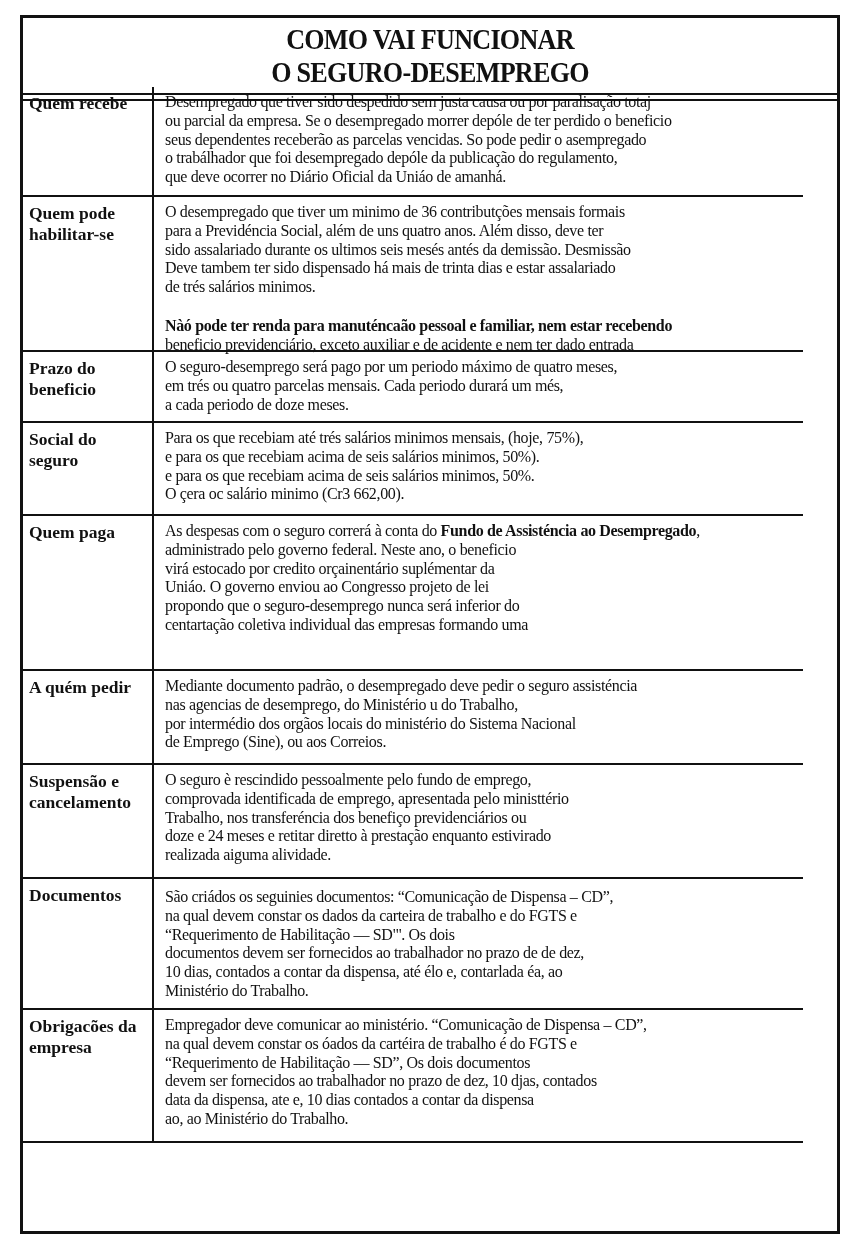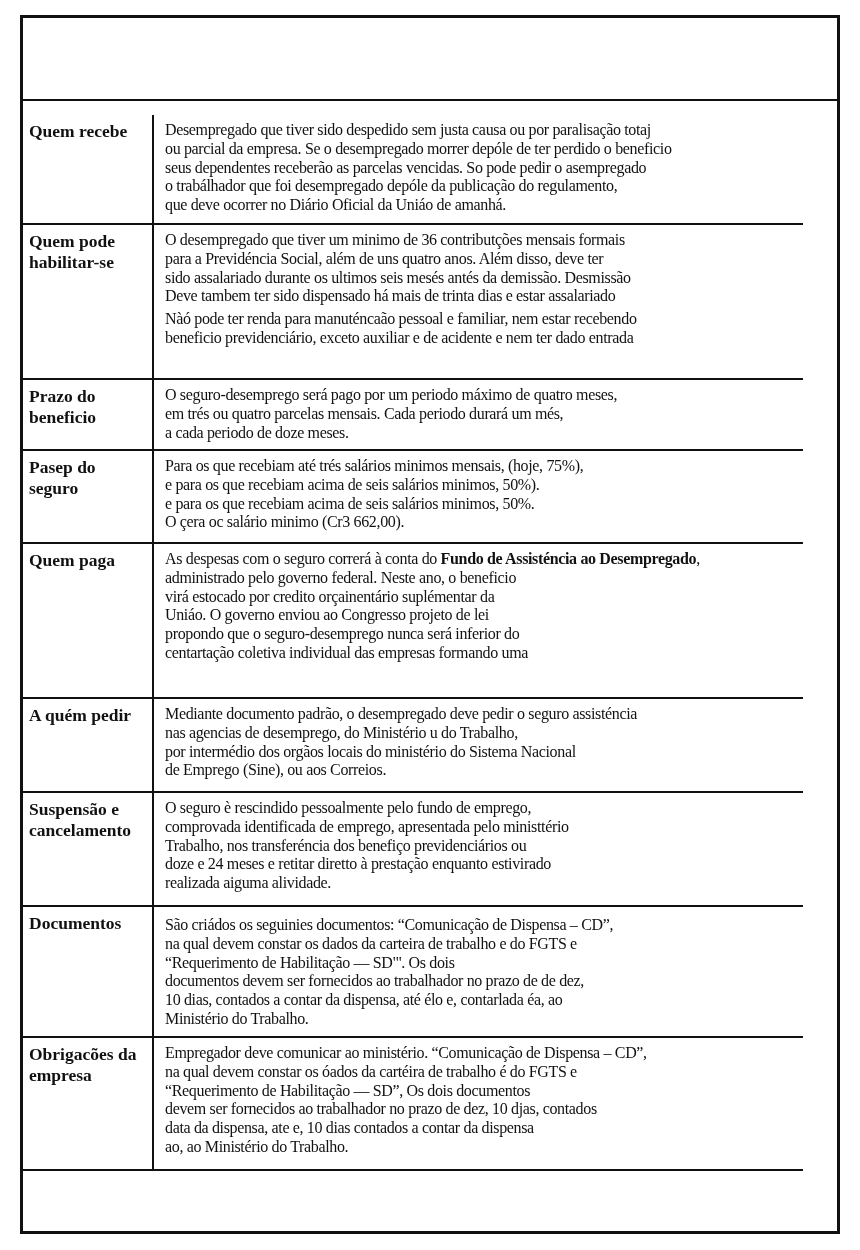--- a/index.html
+++ b/index.html
@@ -8,36 +8,40 @@
   .frame { position: absolute; left: 20px; top: 15px; width: 814px; height: 1213px;
            border: 3px solid #111; box-sizing: content-box; }
   .title-box { position: absolute; left: 0; top: 0; width: 814px; height: 75px;
                border-bottom: 2.5px solid #111; text-align: center; }
   .title-line { font-family: "Liberation Serif", serif; font-weight: bold;
                 font-size: 29px; line-height: 33px; letter-spacing: -0.8px;
                 transform: scaleX(0.9); }
   .title-line.first { margin-top: 5px; }
   .title-gap { position: absolute; left: 0; top: 77.5px; width: 814px; height: 3px;
                border-bottom: 2.5px solid #111; }
-  .rows { position: absolute; left: 0; top: 97px; width: 780px; }
+  .rows { position: absolute; left: 0; top: 69px; width: 780px; }
   .row { position: relative; display: flex; border-bottom: 2px solid #111; box-sizing: border-box; }
   .row:last-child { border-bottom: 2.5px solid #111; }
   .label { width: 131px; flex: 0 0 131px; border-right: 2px solid #111; box-sizing: border-box;
            padding: 6px 6px 4px 6px; font-weight: bold; font-size: 17.5px; line-height: 21px; }
   .content { flex: 1; padding: 6px 10px 4px 11px; font-size: 16px; line-height: 18.8px;
              letter-spacing: -0.35px; }
   .content .line { white-space: nowrap; display: block; }
-  .content .gap { margin-top: 4px; }
+  .content .gap { margin-top: 20px; font-weight: bold; }
   .content .strong { font-weight: bold; }
   .bottom-gap { position: absolute; left: 0; bottom: 0; width: 814px; height: 3px; }
 </style>
 </head>
 <body>
 
 <div class="frame">
+  <div class="title-box">
+    <div class="title-line first">COMO VAI FUNCIONAR</div>
+    <div class="title-line">O SEGURO-DESEMPREGO</div>
+  </div>
   <div class="title-gap"></div>
 
   <div class="rows">
 
     <div class="row" style="height:110px">
       <div class="label">Quem recebe</div>
       <div class="content">
         <span class="line">Desempregado que tiver sido despedido sem justa causa ou por paralisação totaj</span>
         <span class="line">ou parcial da empresa. Se o desempregado morrer depóle de ter perdido o beneficio</span>
         <span class="line">seus dependentes receberão as parcelas vencidas. So pode pedir o asempregado</span>
@@ -46,36 +50,37 @@
       </div>
     </div>
 
     <div class="row" style="height:155px">
       <div class="label">Quem pode habilitar-se</div>
       <div class="content">
         <span class="line">O desempregado que tiver um minimo de 36 contributções mensais formais</span>
         <span class="line">para a Previdéncia Social, além de uns quatro anos. Além disso, deve ter</span>
         <span class="line">sido assalariado durante os ultimos seis mesés antés da demissão. Desmissão</span>
         <span class="line">Deve tambem ter sido dispensado há mais de trinta dias e estar assalariado</span>
+        <span class="line">de trés salários minimos.</span>
         <span class="line gap">Nàó pode ter renda para manuténcaão pessoal e familiar, nem estar recebendo</span>
         <span class="line">beneficio previdenciário, exceto auxiliar e de acidente e nem ter dado entrada</span>
       </div>
     </div>
 
     <div class="row" style="height:71px">
       <div class="label">Prazo do beneficio</div>
       <div class="content">
         <span class="line">O seguro-desemprego será pago por um periodo máximo de quatro meses,</span>
         <span class="line">em trés ou quatro parcelas mensais. Cada periodo durará um més,</span>
         <span class="line">a cada periodo de doze meses.</span>
       </div>
     </div>
 
     <div class="row" style="height:93px">
-      <div class="label">Pasep do seguro</div>
+      <div class="label">Social do seguro</div>
       <div class="content">
         <span class="line">Para os que recebiam até trés salários minimos mensais, (hoje, 75%),</span>
         <span class="line">e para os que recebiam acima de seis salários minimos, 50%).</span>
         <span class="line">e para os que recebiam acima de seis salários minimos, 50%.</span>
         <span class="line">O çera oc salário minimo (Cr3 662,00).</span>
       </div>
     </div>
 
     <div class="row" style="height:155px">
       <div class="label">Quem paga</div>

